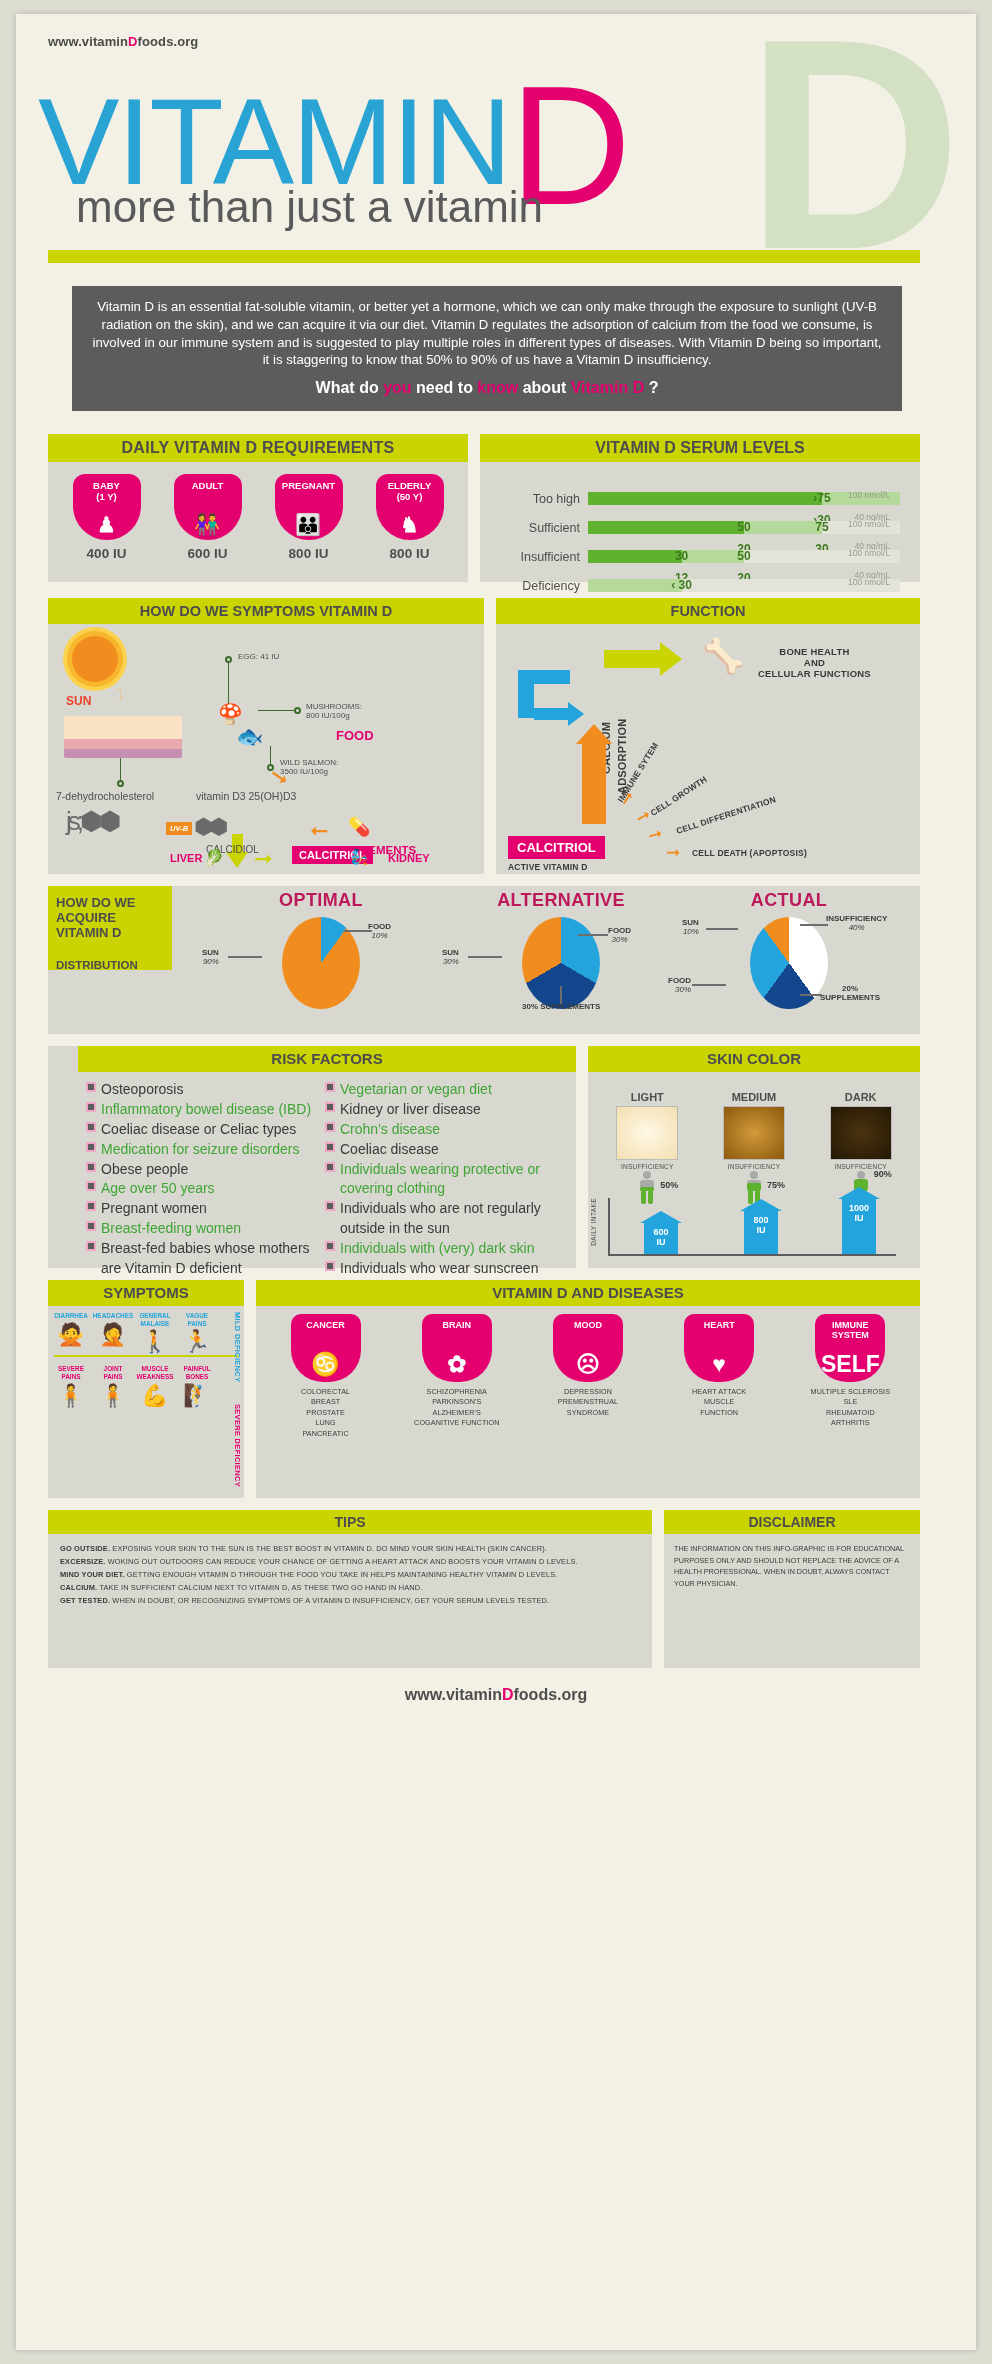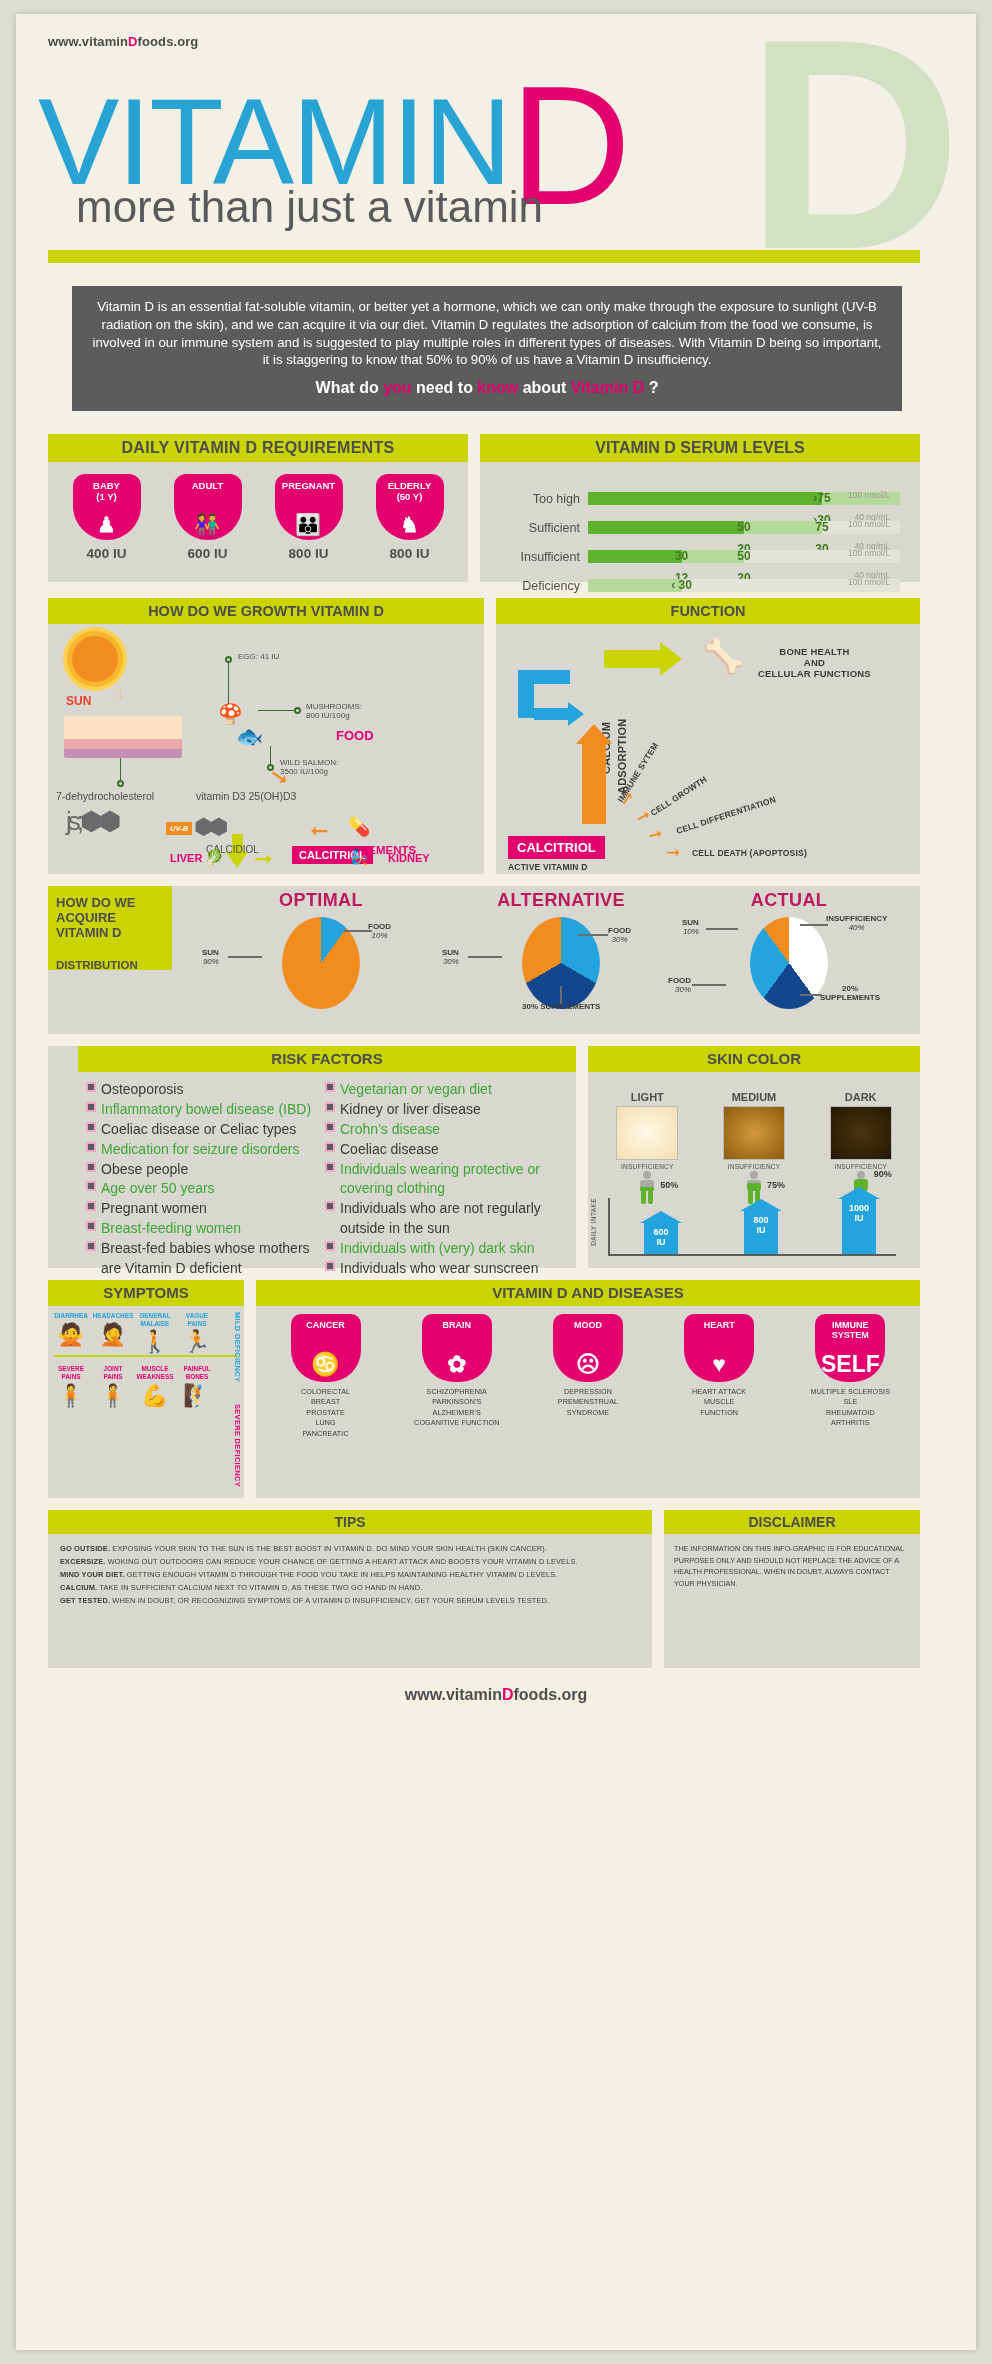--- a/index.html
+++ b/index.html
@@ -257,21 +257,21 @@
             <div class="stick stop" style="left:30%">‹ 30</div>
             <div class="stick sbot" style="left:30%">‹ 12</div>
             <div class="sunit" style="top:-2px">100 nmol/L</div>
             <div class="sunit" style="top:20px">40 ng/mL</div>
           </div>
         </div>
       </div>
   </div>
 
   <div class="panel" id="acquire">
-    <div class="hdr">HOW DO WE GROWTH VITAMIN D</div>
+    <div class="hdr">HOW DO WE SYMPTOMS VITAMIN D</div>
     <div class="sun abs" style="left:24px;top:38px;"></div>
     <div class="abs lbl-sun" style="left:18px;top:96px;">SUN</div>
     <div class="abs" style="left:68px;top:88px;color:#e9c59a;font-size:16px;">⤵</div>
     <div class="abs skinblock" style="left:16px;top:118px;"></div>
     <div class="abs" style="left:72px;top:160px;width:1px;height:22px;background:#3a6b2a;"></div>
     <div class="abs" style="left:69px;top:182px;width:7px;height:7px;border:2px solid #3a6b2a;border-radius:50%;"></div>
     <div class="abs chemtxt" style="left:8px;top:192px;">7-dehydrocholesterol</div>
     <div class="abs" style="left:18px;top:208px;font-size:26px;color:#6a6a6a;letter-spacing:-4px;">	js;⬢⬢</div>
 
     <div class="abs" style="left:180px;top:64px;width:1px;height:44px;background:#3a6b2a;"></div>

